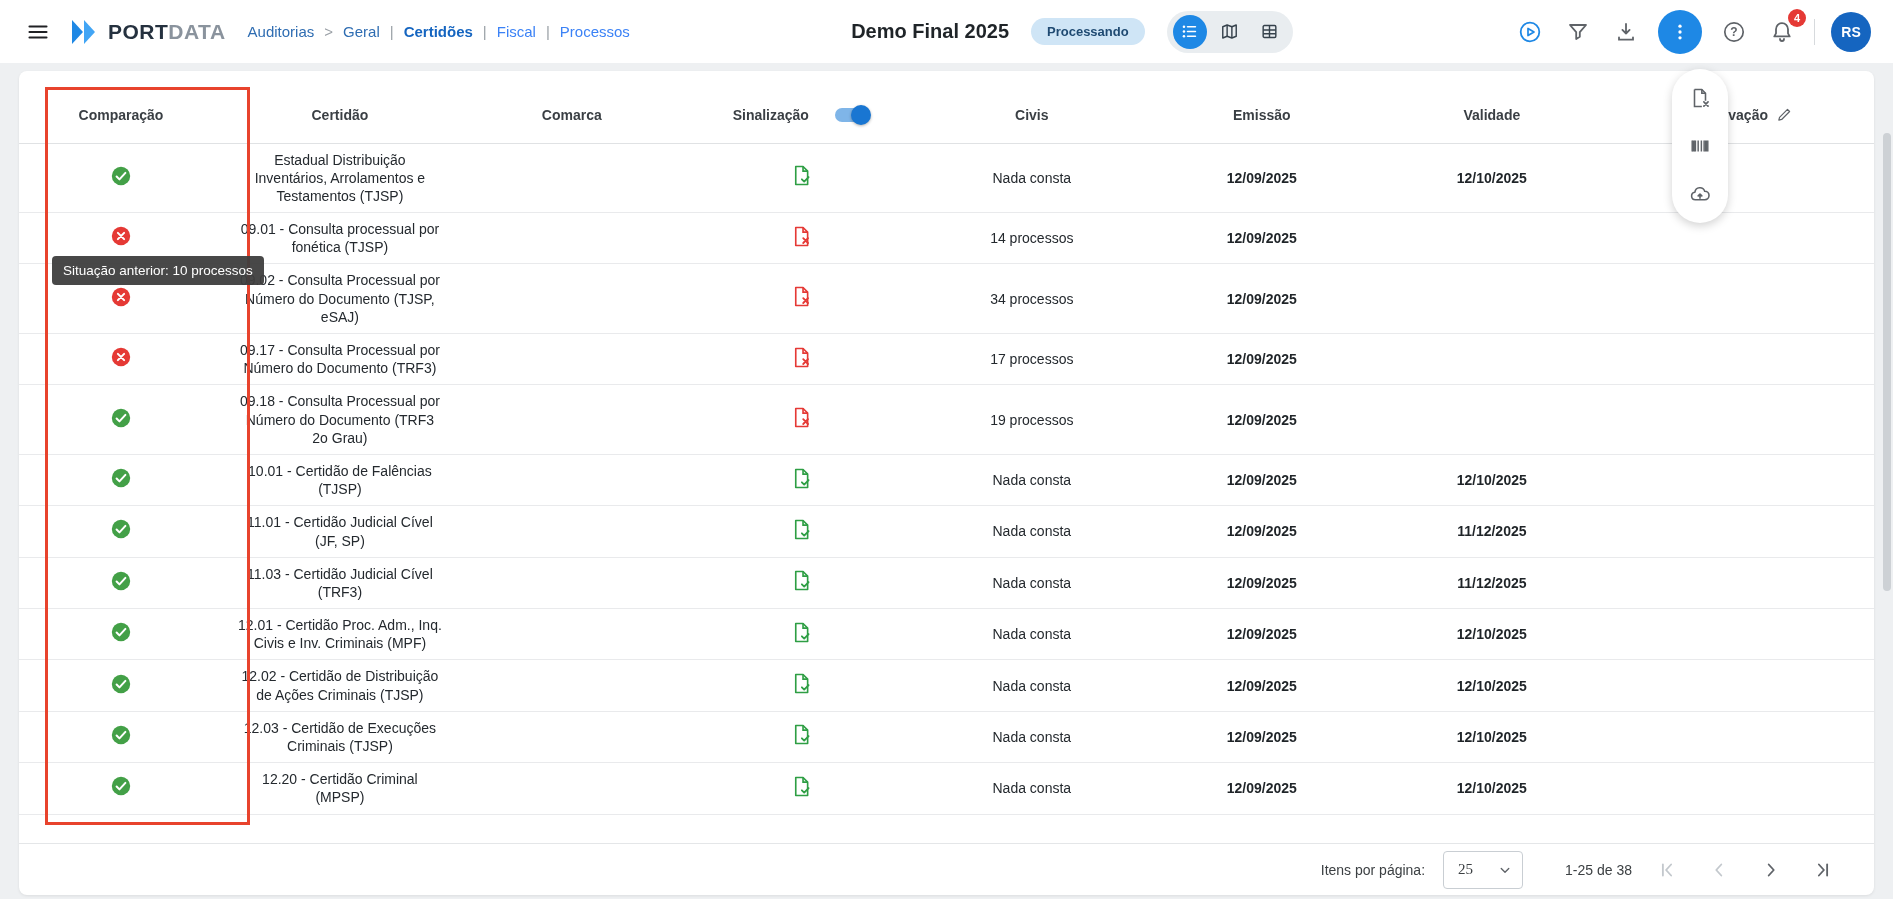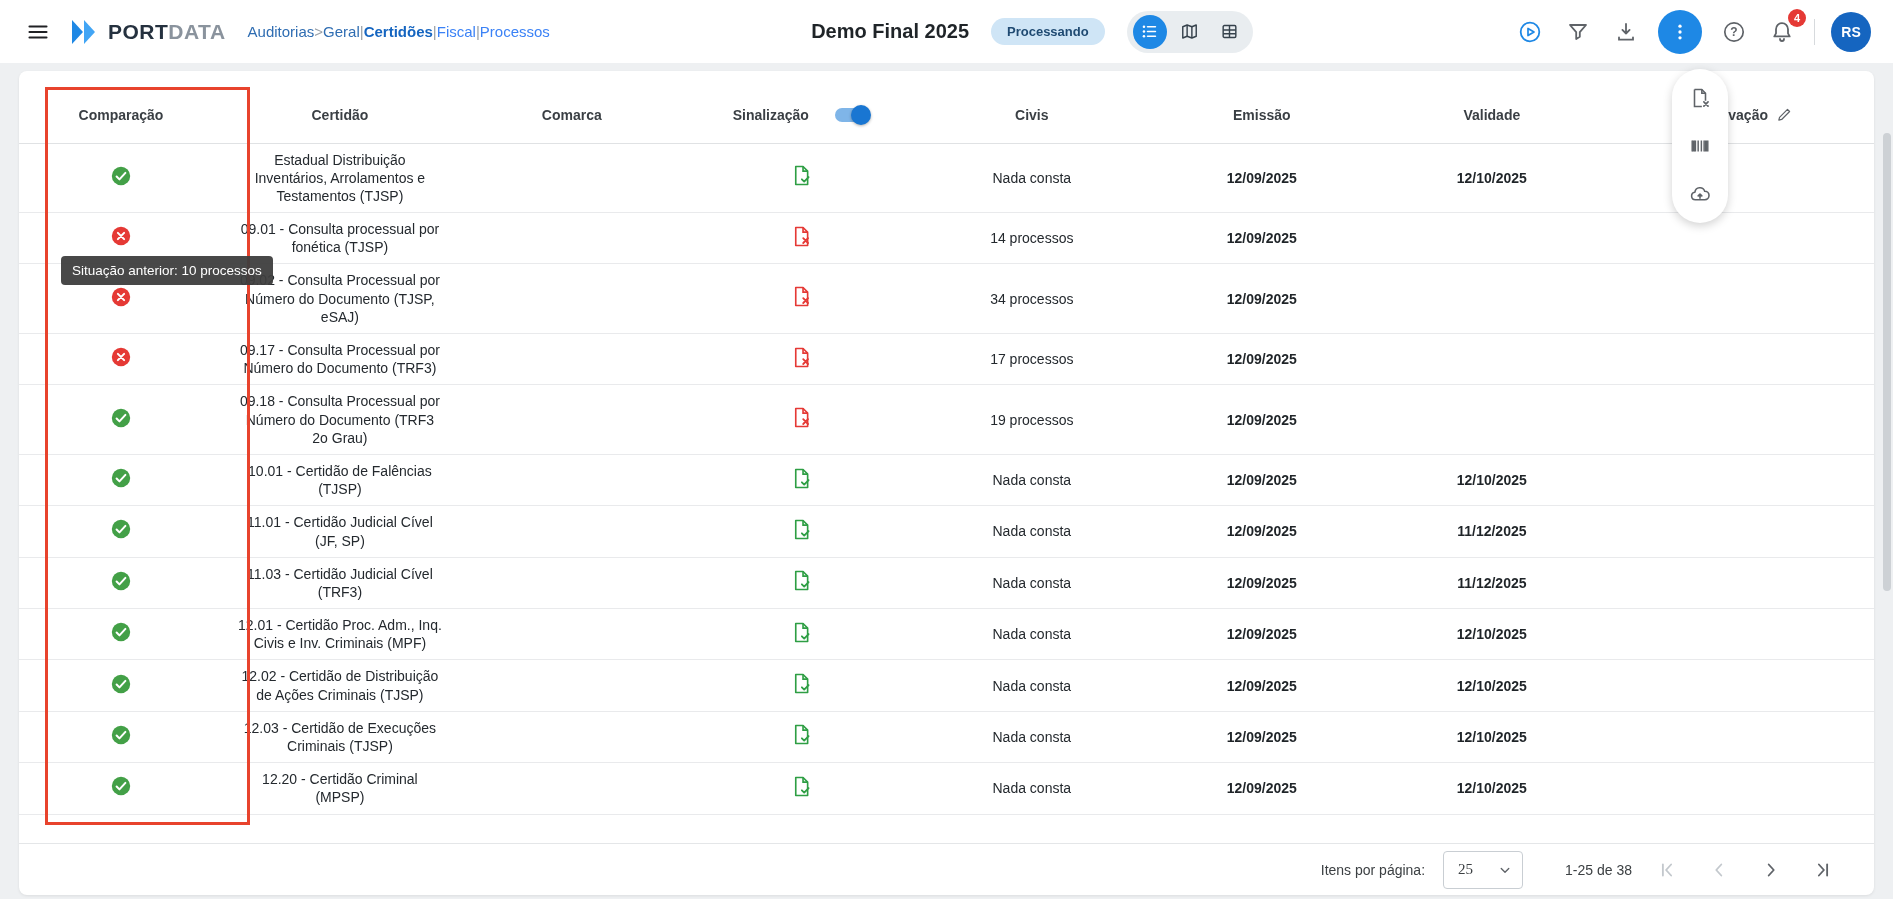--- a/index.html
+++ b/index.html
@@ -8,21 +8,21 @@
   .viewport { position:relative; width:1893px; height:899px; background:#eef0f2; overflow:hidden; }
 
   
   .topbar { display:flex; align-items:center; height:63px; background:#fff; padding:0 22px; }
   .iconbtn { background:none; border:none; cursor:pointer; display:flex; align-items:center; justify-content:center; padding:4px; }
   .hamburger svg { width:24px; height:24px; }
   .logo { display:flex; align-items:center; gap:8px; margin-left:16px; cursor:pointer; }
   .logo svg { width:30px; height:26px; }
   .logo-text { font-size:21px; font-weight:700; letter-spacing:0.5px; color:#25313f; }
   .logo-text .lt2 { color:#8a939d; font-weight:700; }
-  .breadcrumb { display:flex; align-items:flex-end; gap:0; margin-left:22px; font-size:15px; white-space:nowrap; }
+  .breadcrumb { display:flex; align-items:flex-end; gap:10px; margin-left:22px; font-size:15px; white-space:nowrap; }
   .breadcrumb a { text-decoration:none; color:#2f6db2; cursor:pointer; }
   .breadcrumb a.active { color:#1565c0; font-weight:700; }
   .breadcrumb a.muted { color:#3b82f6; }
   .breadcrumb .sep { color:#9aa0a6; }
 
   .tb-center { flex:1; display:flex; align-items:center; justify-content:center; gap:22px; min-width:0; }
   .page-title { font-size:20px; font-weight:700; color:#1f2428; white-space:nowrap; }
   .status-badge { background:#cfe5f6; color:#1f4a72; font-size:13px; font-weight:600; padding:6px 16px; border-radius:15px; white-space:nowrap; }
   .view-toggle { display:flex; align-items:center; gap:6px; background:#e9edf0; border-radius:22px; padding:4px 6px; }
   .view-toggle button { width:34px; height:34px; border-radius:50%; border:none; cursor:pointer; display:flex; align-items:center; justify-content:center; background:transparent; }
@@ -68,21 +68,21 @@
   
   .pagination-bar { height:52px; display:flex; align-items:center; justify-content:flex-end; gap:18px; padding-right:34px; font-size:14px; color:#3c4043; border-top:1px solid #e4e6e8; }
   .select-box { display:flex; align-items:center; justify-content:space-between; width:80px; height:38px; border:1px solid #c9ced3; border-radius:4px; padding:0 8px 0 14px; font-size:15px; cursor:pointer; background:#fff;font-family:Liberation Serif, serif; }
   .select-box svg { width:18px; height:18px; }
   .range-label { margin-left:24px; }
   .pg-btn { width:34px; height:34px; border:none; background:transparent; cursor:pointer; display:flex; align-items:center; justify-content:center; }
   .pg-btn svg { width:22px; height:22px; }
   .pg-btn.disabled { cursor:default; }
 
   
-  .tooltip { position:absolute; left:61px; top:256px; background:rgba(62,62,62,0.95); color:#fff; font-size:13.5px; padding:7px 11px; border-radius:4px; z-index:40; white-space:nowrap; }
+  .tooltip { position:absolute; left:52px; top:256px; background:rgba(62,62,62,0.95); color:#fff; font-size:13.5px; padding:7px 11px; border-radius:4px; z-index:40; white-space:nowrap; }
 
   
   .page-scrollbar { position:absolute; right:2px; top:133px; width:8px; height:458px; background:#cdd1d5; border-radius:4px; z-index:50; cursor:grab; }
 </style>
 </head>
 <body>
 
 <div class="viewport">
 
   <header class="topbar">

